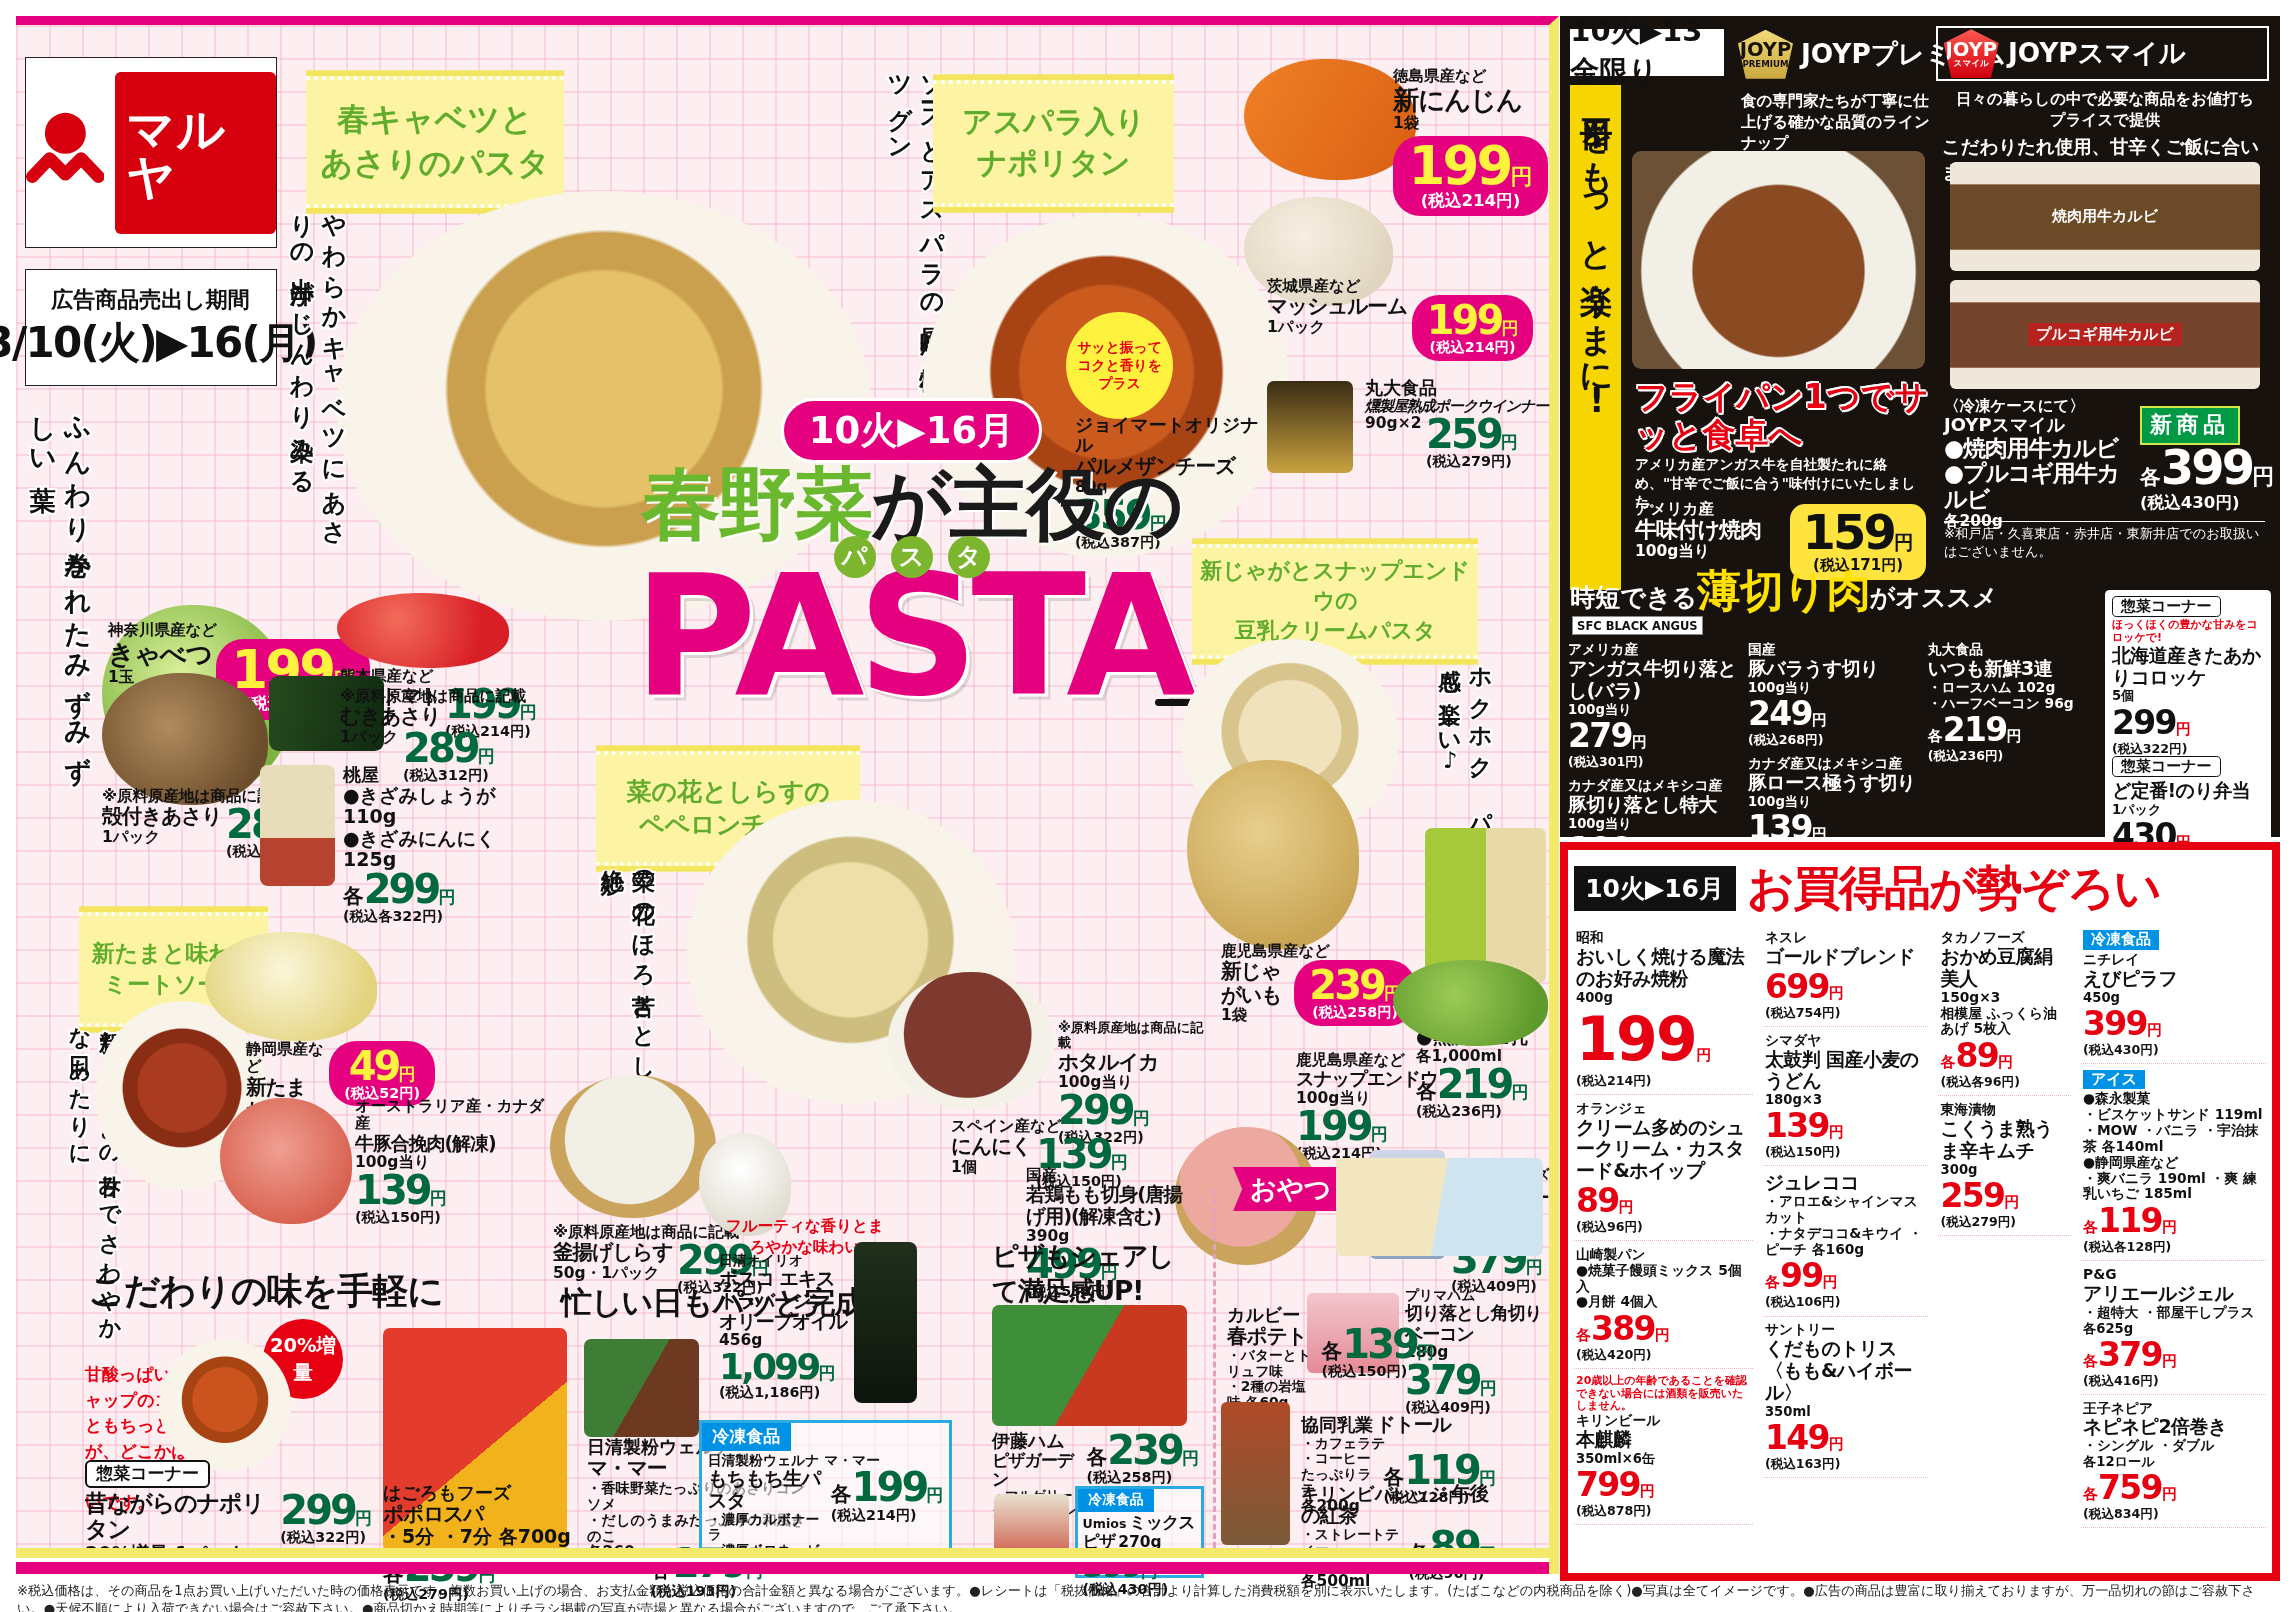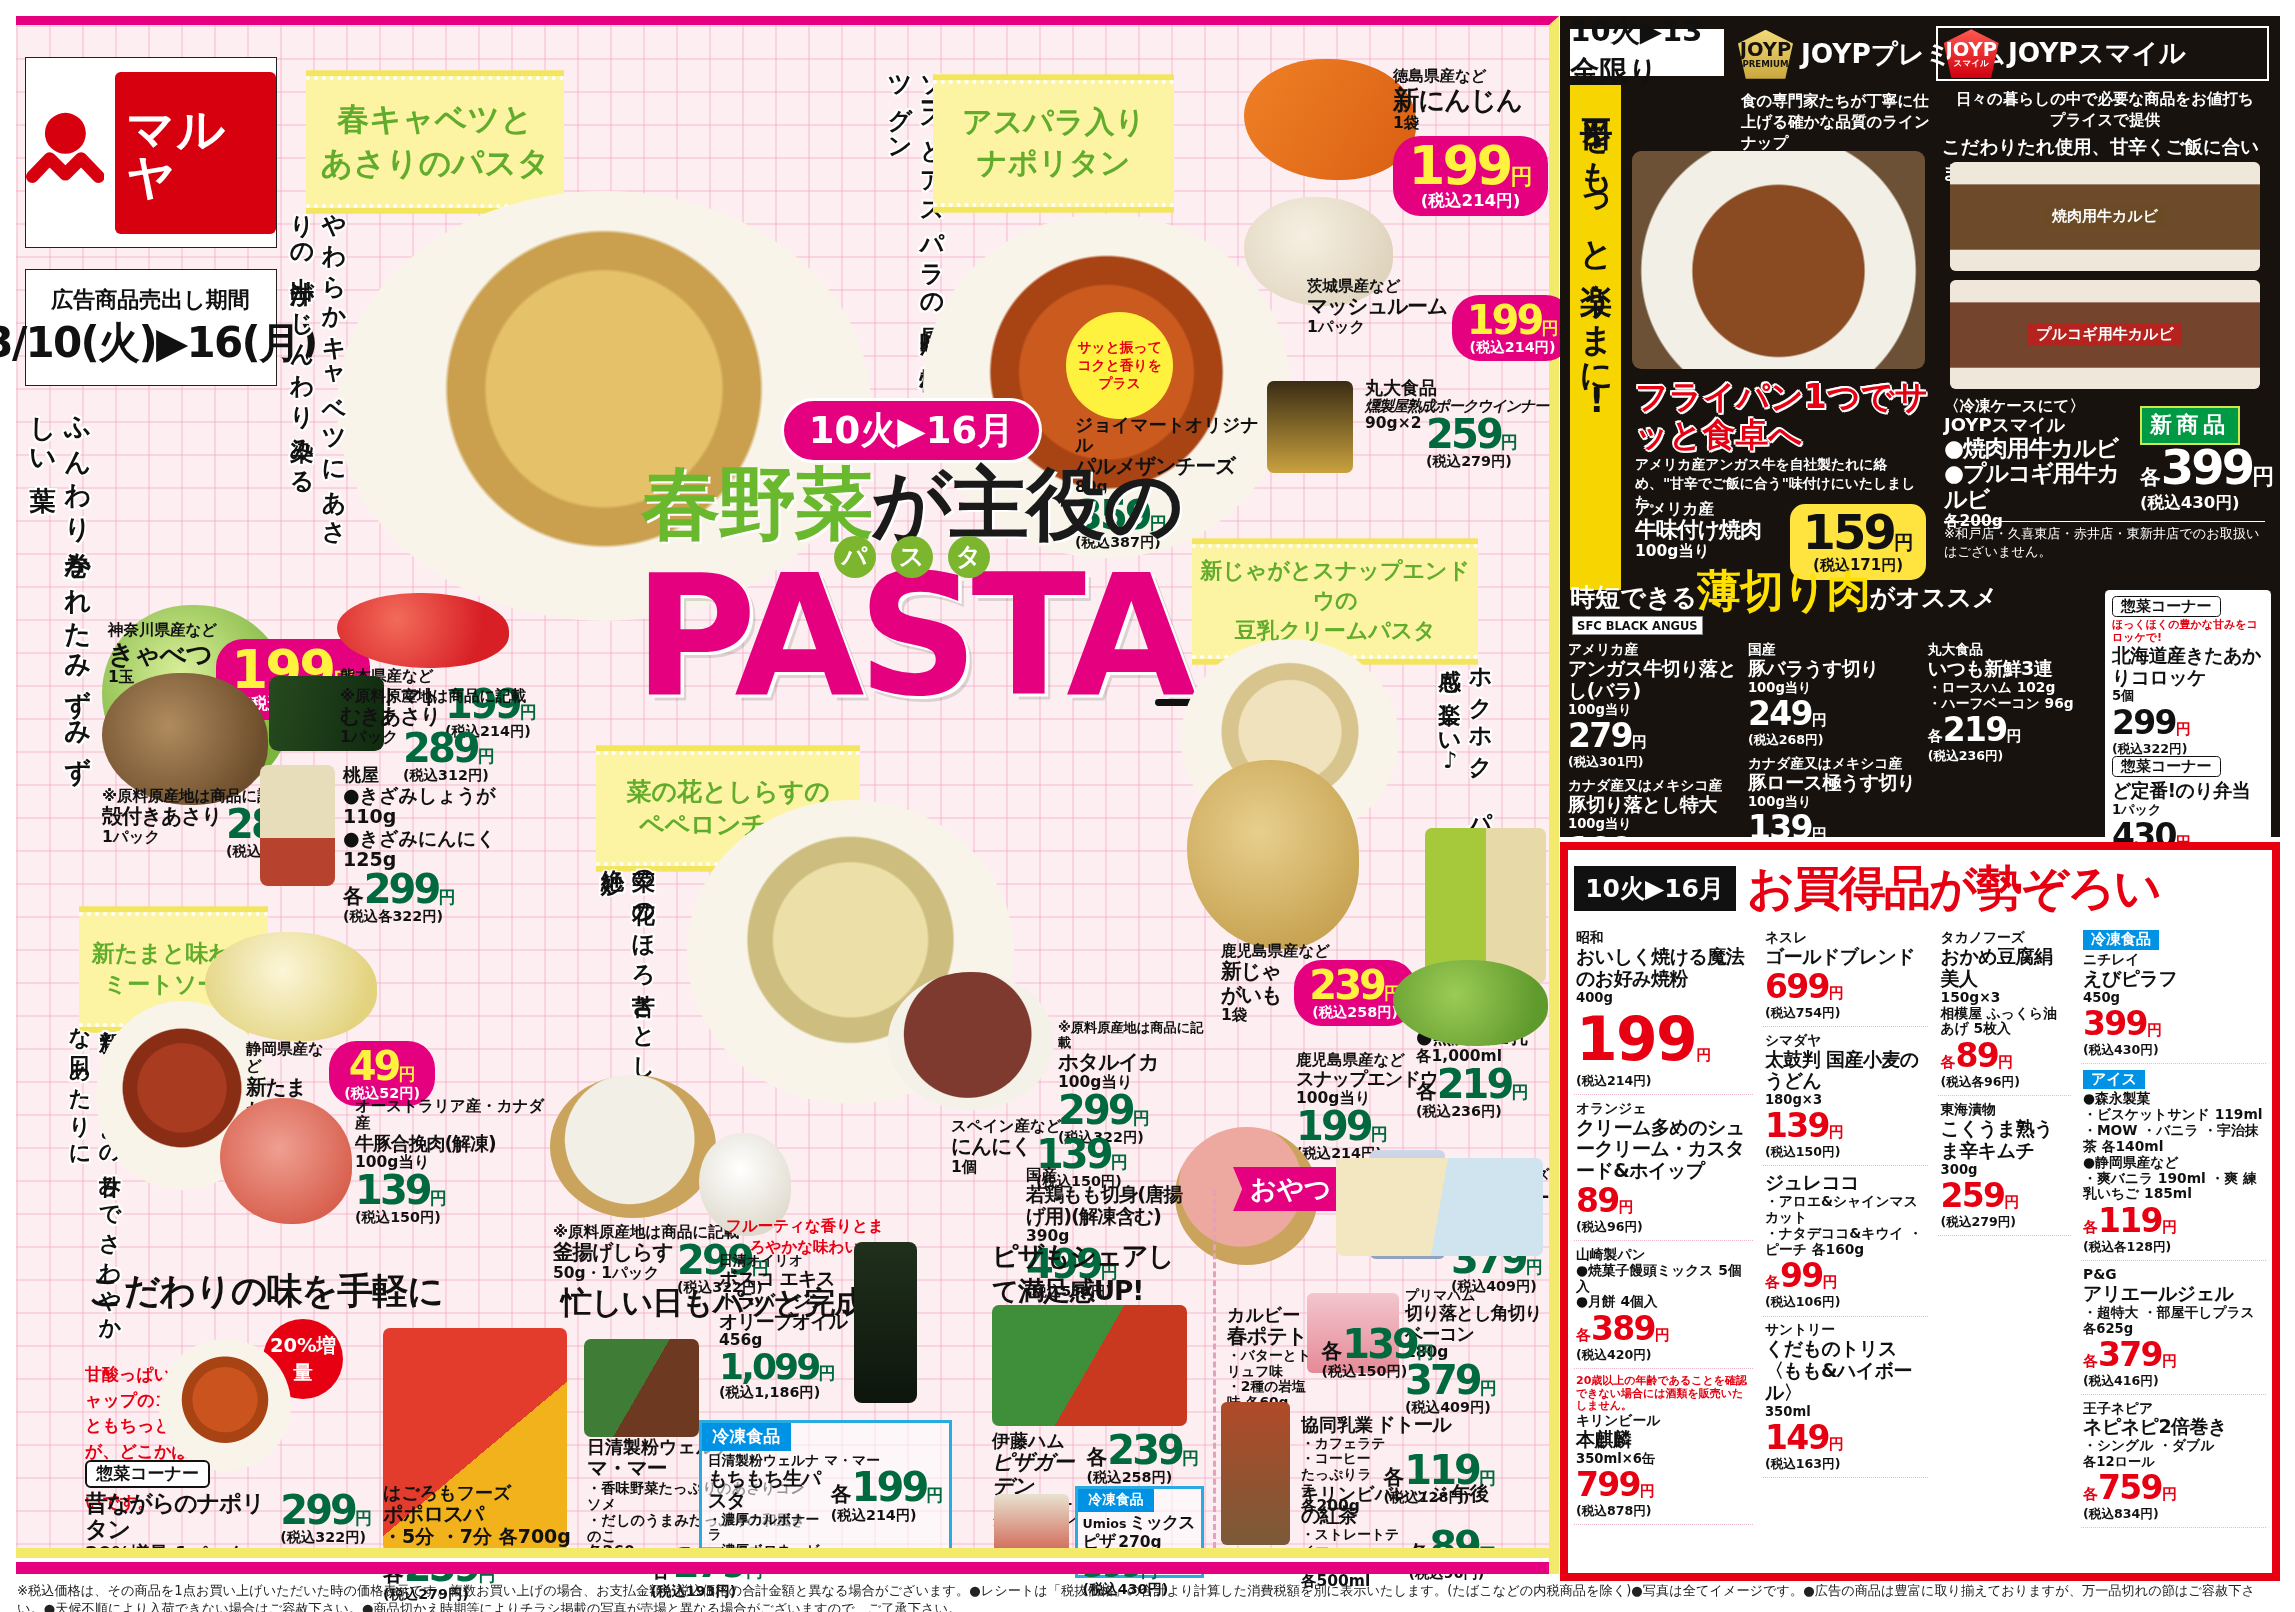--- a/index.html
+++ b/index.html
@@ -182,21 +182,21 @@
     <div class="ph plate" style="--c1:#cb5a1e;--c2:#a84314;left:907px;top:189px;width:367px;height:344px;"></div>
 
     <div class="ph blob" style="left:1228px;top:34px;width:172px;height:121px;background:linear-gradient(120deg,#ef8026,#d95f12);"></div>
     <div class="card" style="left:1377px;top:43px;width:155px;">
       <div class="note">徳島県産など</div>
       <div class="pname">新にんじん</div>
       <div class="qty">1袋</div>
       <div class="prc pill" style="margin-top:3.4px;"><span class="num">199</span><span class="yen">円</span><span class="tax">(税込214円)</span></div>
     </div>
     <div class="ph blob" style="left:1228px;top:172px;width:149px;height:109px;background:radial-gradient(circle at 40% 35%,#f6efe2,#d9cdb4);"></div>
-    <div class="card sm" style="left:1251px;top:253px;width:287px;margin-left:40px;">
+    <div class="card sm" style="left:1251px;top:253px;width:287px;">
       <div class="note">茨城県産など</div>
       <div class="prow">
         <div class="pcol">
             <div class="pname">マッシュルーム</div>
             <div class="qty">1パック</div>
           </div>
         <div class="prc pill"><span class="num">199</span><span class="yen">円</span><span class="tax">(税込214円)</span></div>
       </div>
     </div>
     <div class="ph" style="left:1251px;top:356px;width:86px;height:92px;border-radius:6.9px;background:linear-gradient(#3a2c14,#c9a23f);"></div>
@@ -463,21 +463,21 @@
         </div>
       </div>
     </div>
 
     <div class="heading" style="position:absolute;left:976px;top:1214px;width:207px;font-size:26.4px;">ピザもシェアして満足感UP!</div>
     <div class="ph" style="left:976px;top:1280px;width:195px;height:121px;border-radius:6.9px;background:linear-gradient(120deg,#3f8f3a 50%,#c8391f 50%);"></div>
     <div class="card sm" style="left:976px;top:1406px;width:207px;">
       <div class="prow">
         <div class="pcol">
           <div class="maker" style="display:inline;">伊藤ハム</div>
-          <div class="pname" style="font-size:21px;font-style:italic;">ピザガーデン</div>
+          <div class="pname" style="font-size:17px;">ピザガーデン</div>
           <div class="opt" style="font-size:13.2px;">・マルゲリータ ・ベーコンピザ 各1枚</div>
         </div>
         <div class="prc"><span class="each">各</span><span class="num">239</span><span class="yen">円</span><span class="tax">(税込258円)</span></div>
       </div>
     </div>
     <div class="ph" style="left:978px;top:1469px;width:75px;height:80px;border-radius:5.7px;background:linear-gradient(#e8e2d0,#c93b2a);"></div>
     <div class="frame-blue" style="left:1059px;top:1461px;width:123px;height:86px;">
       <span class="bdg-blue" style="font-size:13.8px;">冷凍食品</span>
       <div class="card sm" style="position:static;padding:1.1px 4.6px;">
         <div class="maker" style="font-size:12.6px;display:inline;">Umios</div>

